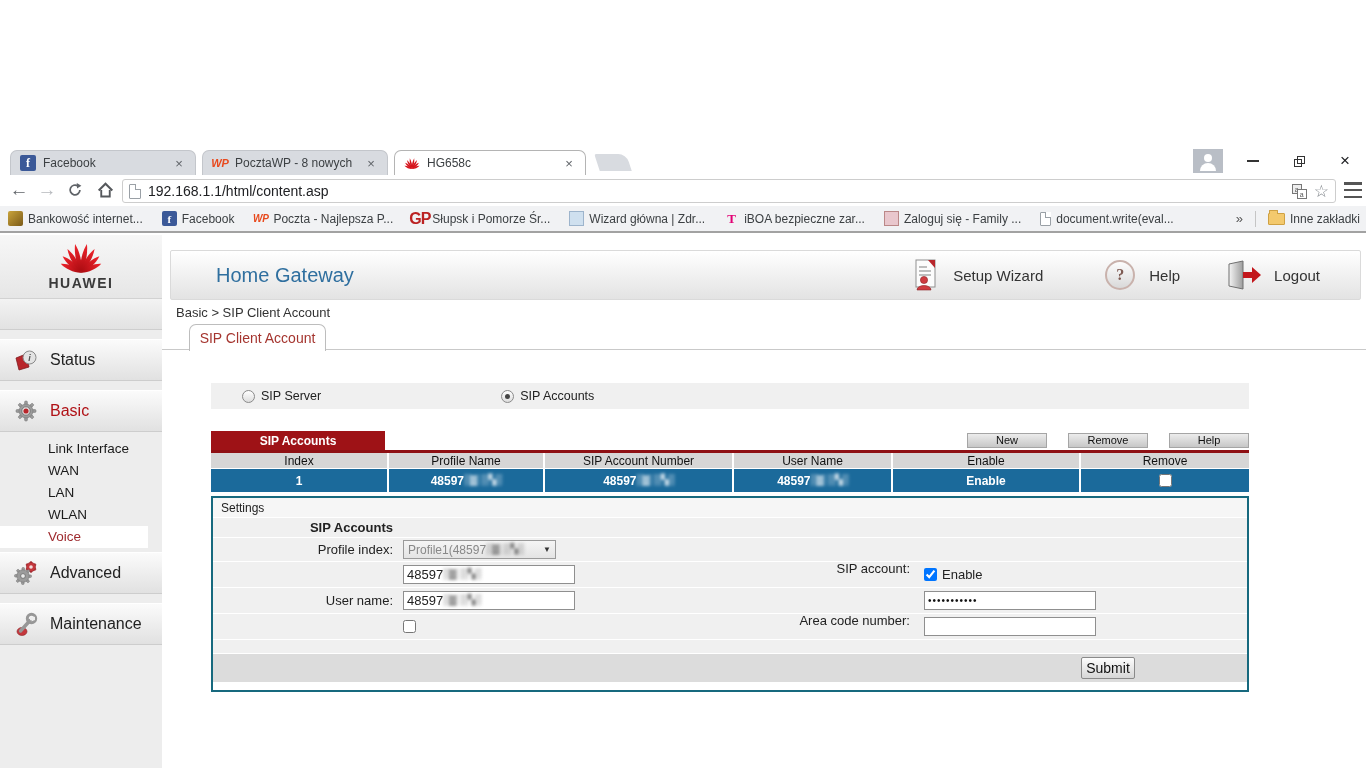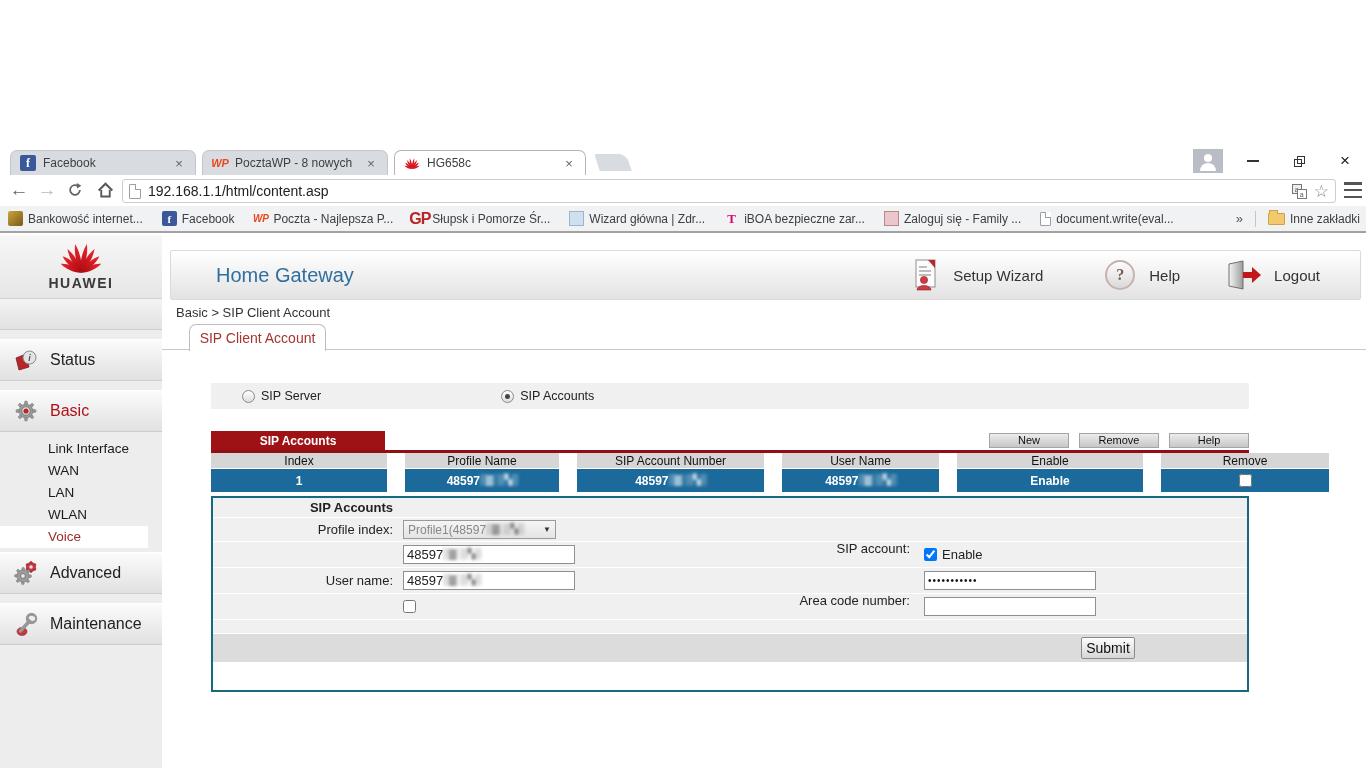--- a/index.html
+++ b/index.html
@@ -108,25 +108,25 @@
   .radio-bar { position:absolute; left:49px; top:148px; width:1038px; height:26px; background:#f0f0f0;
                display:flex; align-items:center; font-size:12.5px; color:#222; }
   .rad { appearance:none; -webkit-appearance:none; width:13px; height:13px; border-radius:50%;
          border:1px solid #8a8a8a; background:linear-gradient(#fff,#ddd); margin:0 6px 0 0; position:relative; }
   .rad:checked:after { content:""; position:absolute; left:3px; top:3px; width:5px; height:5px; border-radius:50%; background:#444; }
 
   
   .tbl { position:absolute; left:49px; top:196px; width:1038px; }
   .tbl-head-tab { width:174px; height:19px; background:#9e1216; color:#fff; font-size:12px; font-weight:bold;
                   display:flex; align-items:center; justify-content:center; }
-  .tbl-btns { position:absolute; right:0; top:2px; display:flex; gap:10px; }
+  .tbl-btns { position:absolute; right:0; top:2px; display:flex; gap:21px; }
   .mini-btn { width:80px; height:15px; font-size:11px; color:#111; text-align:center; line-height:13px;
               background:linear-gradient(#ececec,#c7c7c7); border:1px solid #a5a5a5; }
   .red-line { height:3px; background:#8e1014; }
-  .grid-row { display:grid; grid-template-columns:176px 154px 187px 157px 186px 168px; gap:18px; background:#fff; }
+  .grid-row { display:grid; grid-template-columns:176px 154px 187px 157px 186px 168px; gap:2px; background:#fff; }
   .th { background:#d6d6d6; height:15px; font-size:12px; color:#111; display:flex; align-items:center; justify-content:center; }
   .td { background:#1b6a9b; height:23px; font-size:12px; font-weight:bold; color:#fff; display:flex; align-items:center; justify-content:center; }
   .grid-row.data { margin-top:1px; }
 
   
   .scrib { display:inline-block; filter:blur(1.4px); opacity:.8; font-size:10px; letter-spacing:-1px; transform:translateY(-1px); }
   .scrib:after { content:"▒▓░▒▚▒"; }
   .scrib.on-blue { color:#ecf3f8; }
   .scrib.on-white { color:#666; }
 
@@ -468,20 +468,21 @@
               <span class="scrib on-blue"></span>
           </div>
           <div class="td">Enable</div>
           <div class="td">
             <input type="checkbox" class="cb" style="">
           </div>
         </div>
       </div>
 
       <div class="panel">
+        <div class="srow title">Settings</div>
 
         <div class="srow h20">
           <span class="ll" style="font-weight:bold;">SIP Accounts</span>
         </div>
 
         <div class="srow h24">
           <span class="ll">Profile index:</span>
           <span class="lv">
             <span class="sel">
               <span>Profile1(48597</span>

